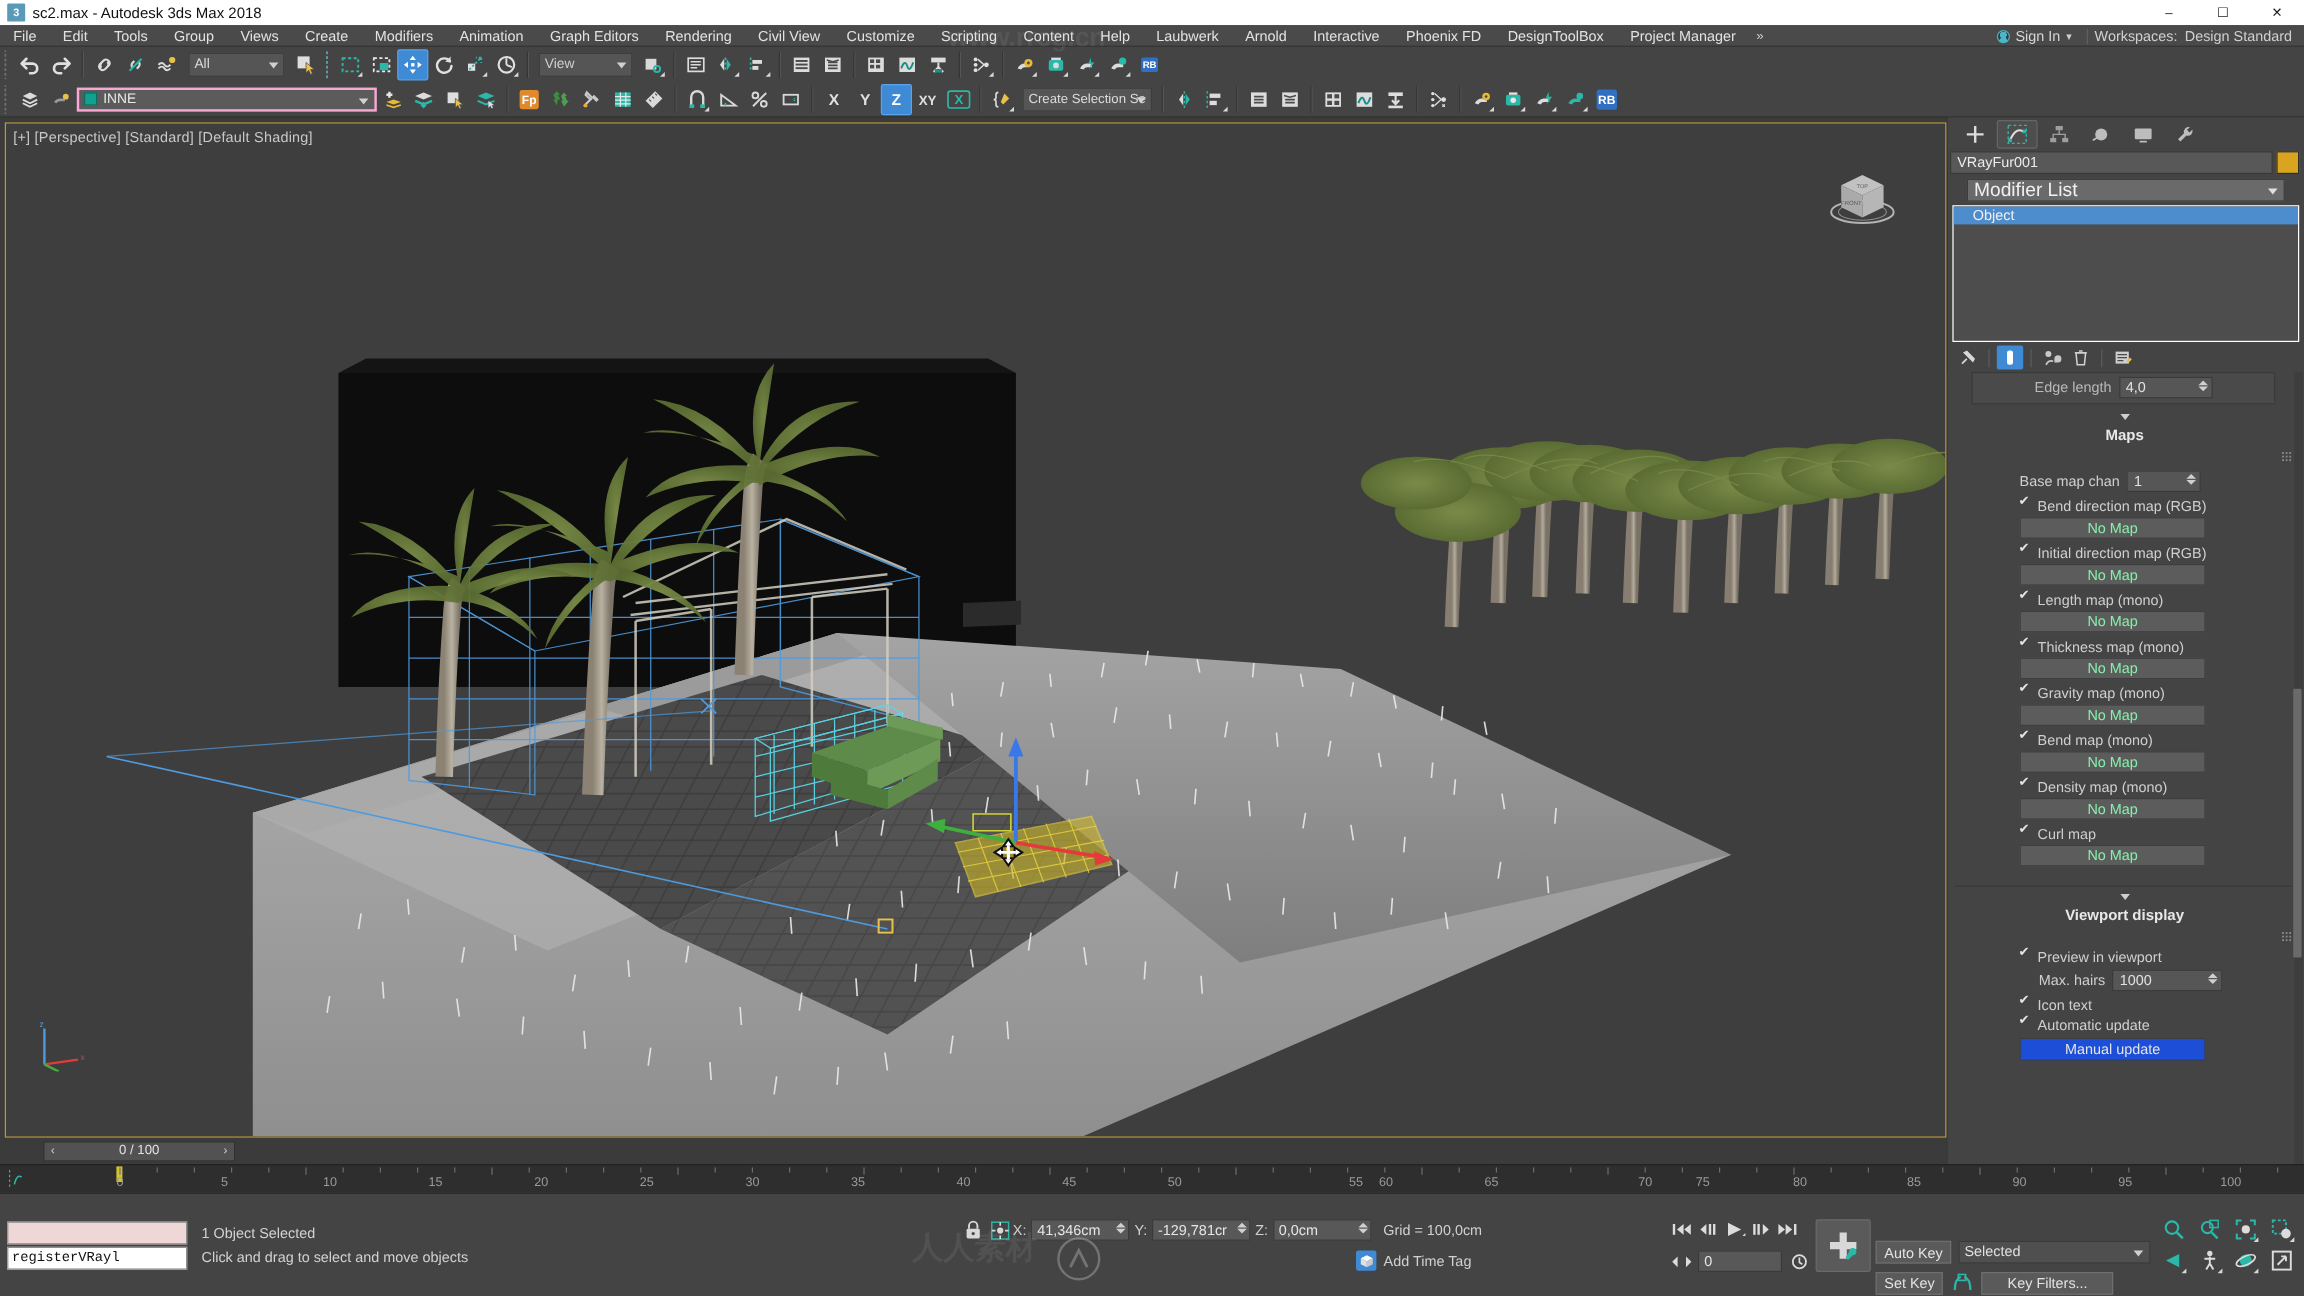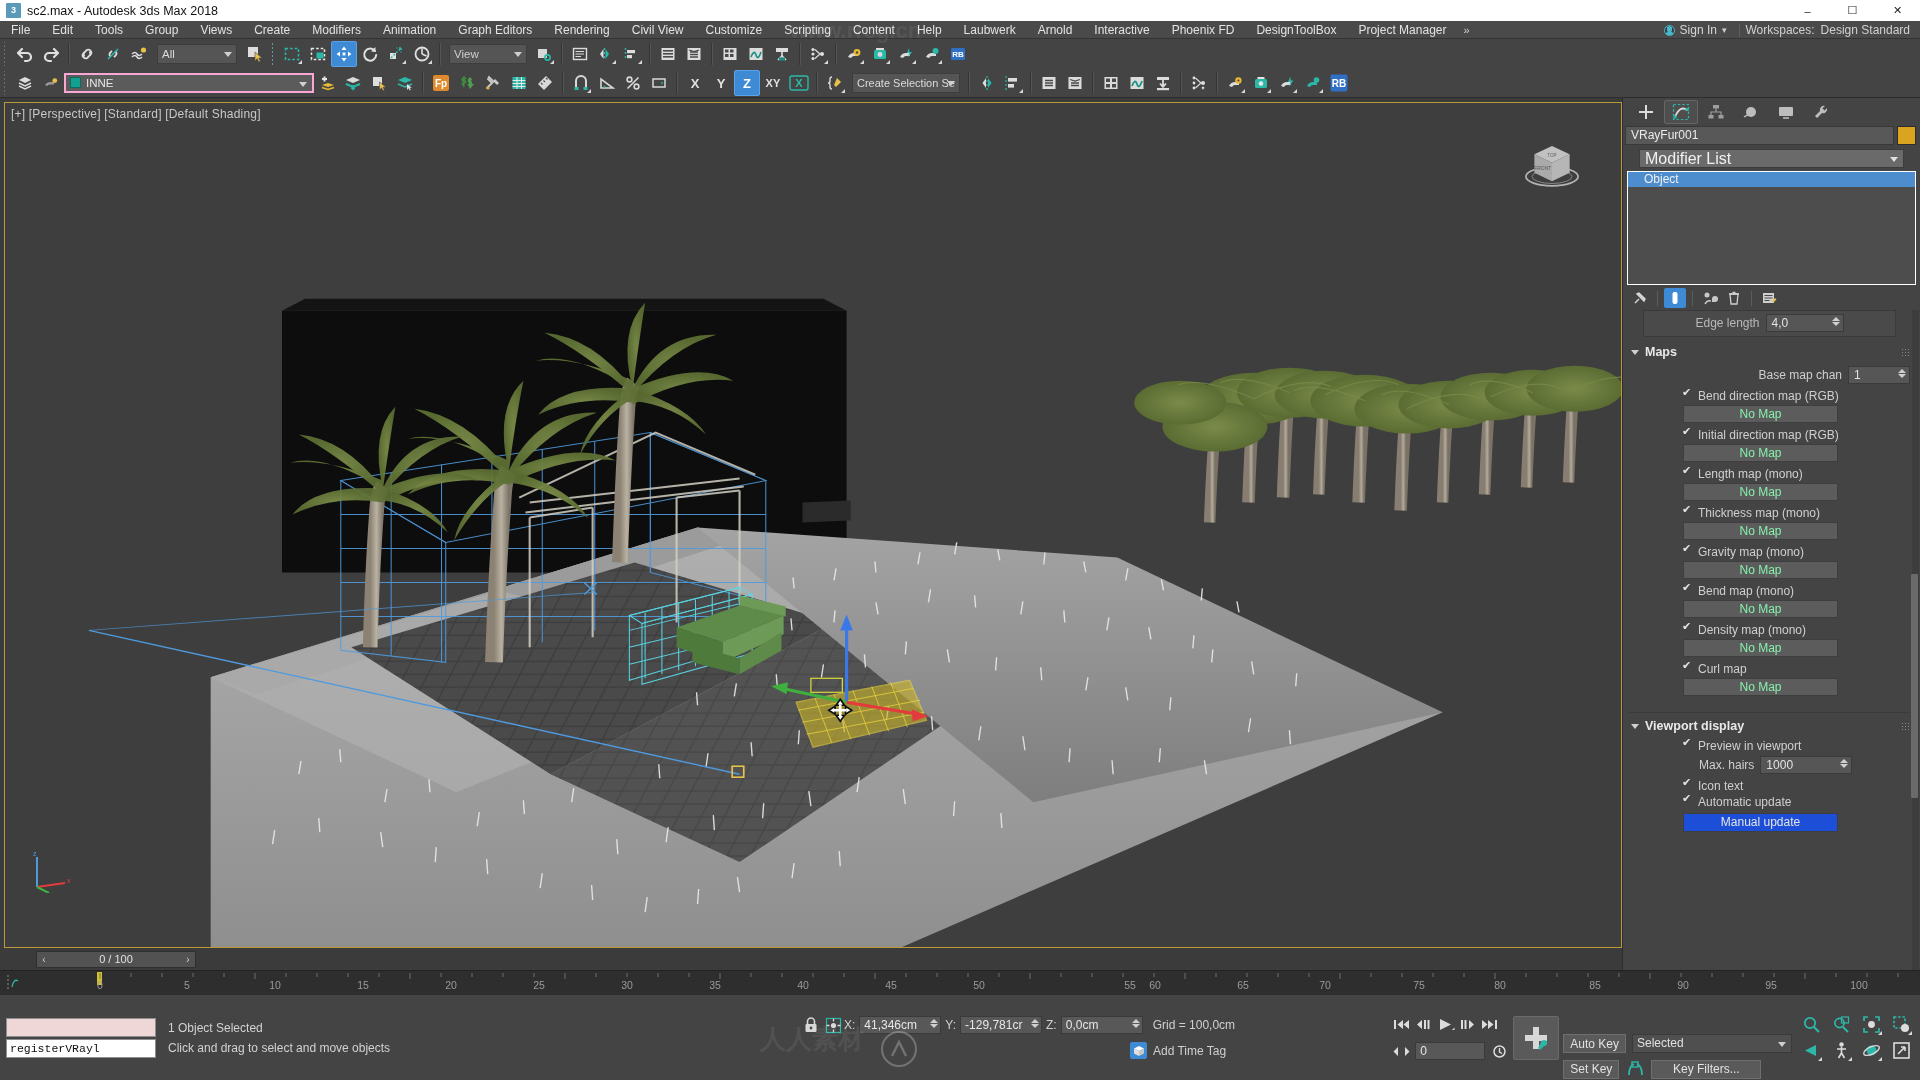--- a/index.html
+++ b/index.html
@@ -134,35 +134,35 @@
   .pr-row { display:flex; align-items:center; justify-content:center; gap:6px; font-size:12px; color:#b9b9b9;}
   .spin {
     height:18px; background:#565656; border:1px solid #3a3a3a; display:inline-flex; align-items:center;
     padding:0 14px 0 5px; font-size:12px; color:#e2e2e2; position:relative; min-width:78px;
   }
   .spin .sp-arrows { position:absolute; right:3px; top:2px; display:flex; flex-direction:column; gap:1px;}
   .spin .sp-arrows i { display:block; width:0;height:0;border-left:4px solid transparent;border-right:4px solid transparent;}
   .spin .sp-arrows i.up{border-bottom:4px solid #cfcfcf;}
   .spin .sp-arrows i.dn{border-top:4px solid #cfcfcf;}
 
-  .rollout-hdr { display:flex; align-items:center; gap:6px; padding:4px 0 5px 2px; }
+  .rollout-hdr { display:flex; align-items:center; gap:6px; padding:4px 0 5px 2px;flex-direction:column; }
   .rollout-hdr .tri { width:0;height:0;border-left:4px solid transparent;border-right:4px solid transparent;border-top:5px solid #cfcfcf; }
   .rollout-title { font-size:12.5px; font-weight:bold; color:#e8e8e8; }
   .rollout-dots { margin-left:auto; width:9px;height:9px;
      background-image:radial-gradient(#8a8a8a .8px, transparent .9px); background-size:3px 3px;}
   .rollout-body { padding:0 0 6px 0; }
 
   .map-row { display:flex; align-items:center; gap:6px; padding:1px 0 1px 54px; font-size:12px; color:#cfcfcf;}
   .chk { width:9px; height:9px; position:relative; display:inline-block; flex:0 0 9px;}
   .chk:before { content:"\2714"; position:absolute; left:-1px; top:-5px; font-size:11px; color:#e4e4e4; line-height:11px;}
   .nomap {
     display:block; margin:1px 0 4px 54px; width:155px; height:18px; background:#5c5c5c;
     border:1px solid #3e3e3e; text-align:center; font-size:12px; line-height:16px; color:#86efac;
   }
-  .basechan-row { display:flex; align-items:center; gap:6px; padding:2px 0 4px 54px; font-size:12px; color:#cfcfcf;justify-content:flex-end;}
+  .basechan-row { display:flex; align-items:center; gap:6px; padding:2px 0 4px 54px; font-size:12px; color:#cfcfcf;}
   .maxhairs-row { display:flex; align-items:center; gap:6px; padding:2px 0 4px 70px; font-size:12px; color:#cfcfcf;}
   .manual-btn { display:block; margin:3px 0 4px 54px; width:155px; height:19px; background:#1d4ed8;
     border:1px solid #3e3e3e; text-align:center; font-size:12px; line-height:17px; color:#e4e4e4;}
   .hrule { height:1px; background:#3a3a3a; margin:6px 0 2px 0;}
 
   .cp-vscroll { position:absolute; right:1px; top:0; width:7px; bottom:0; background:#3d3d3d;}
   .cp-vthumb { position:absolute; right:1px; width:7px; background:#6a6a6a; border-radius:1px;}
 
   
   .statusbar { flex:0 0 58px; background:#444; display:flex; align-items:stretch; border-top:1px solid #2d2d2d; position:relative;}
@@ -1231,21 +1231,21 @@
     <div class="tb-ticklabel" style="left:451px">20</div>
     <div class="tb-ticklabel" style="left:539px">25</div>
     <div class="tb-ticklabel" style="left:627px">30</div>
     <div class="tb-ticklabel" style="left:715px">35</div>
     <div class="tb-ticklabel" style="left:803px">40</div>
     <div class="tb-ticklabel" style="left:891px">45</div>
     <div class="tb-ticklabel" style="left:979px">50</div>
     <div class="tb-ticklabel" style="left:1130px">55</div>
     <div class="tb-ticklabel" style="left:1155px">60</div>
     <div class="tb-ticklabel" style="left:1243px">65</div>
-    <div class="tb-ticklabel" style="left:1325px">70</div>
+    <div class="tb-ticklabel" style="left:1371px">70</div>
     <div class="tb-ticklabel" style="left:1419px">75</div>
     <div class="tb-ticklabel" style="left:1500px">80</div>
     <div class="tb-ticklabel" style="left:1595px">85</div>
     <div class="tb-ticklabel" style="left:1683px">90</div>
     <div class="tb-ticklabel" style="left:1771px">95</div>
     <div class="tb-ticklabel" style="left:1859px">100</div>
   </div>
 
   <div class="statusbar">
 

